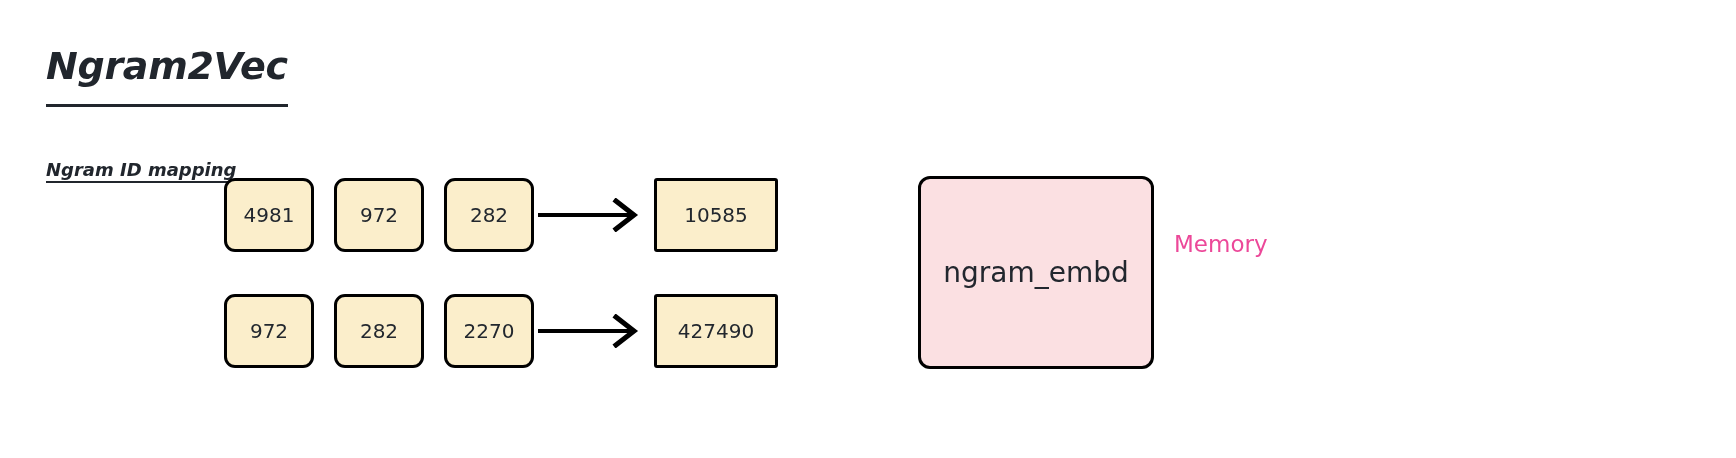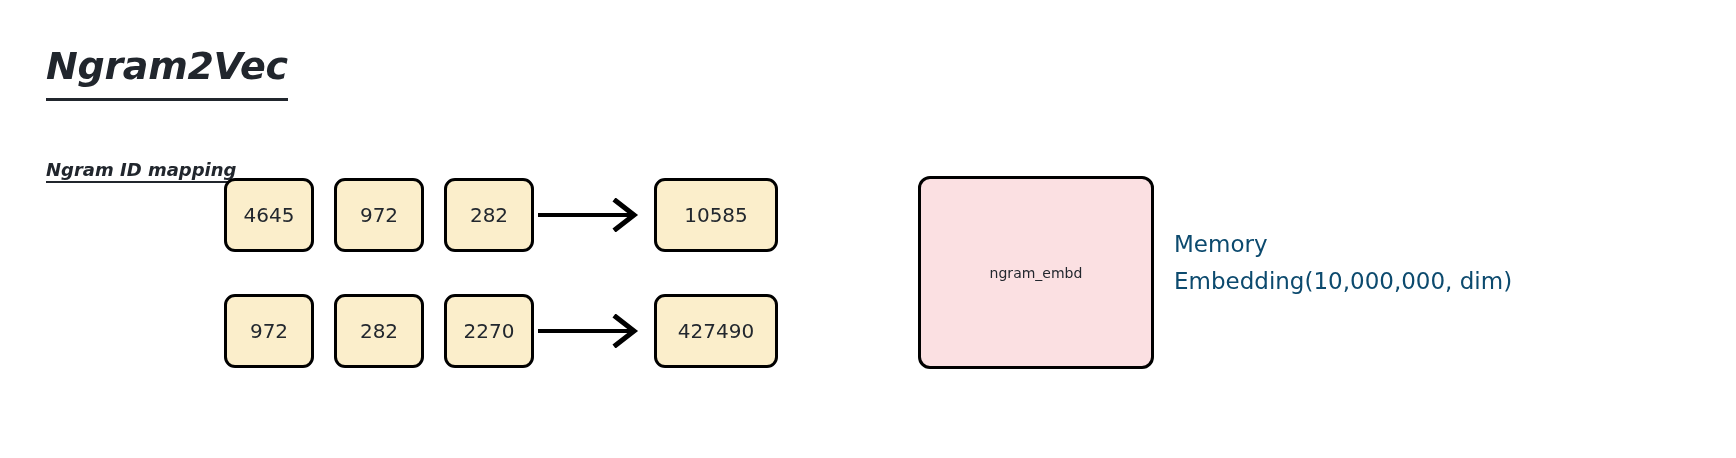--- a/index.html
+++ b/index.html
@@ -30,21 +30,21 @@
   }
   .main-title {
     font-size: 38px;
     font-weight: bold;
     font-style: italic;
     line-height: 1.1;
     letter-spacing: -0.3px;
     color: #21262d;
     display: inline-block;
     border-bottom: 3px solid #21262d;
-    padding-bottom: 10px;
+    padding-bottom: 16px;
     white-space: nowrap;
   }
   .sub-title-wrap {
     position: absolute;
     left: 46px;
     top: 112px;
   }
   .sub-title {
     font-size: 18px;
     font-weight: bold;
@@ -79,21 +79,21 @@
     color: #22272e;
     box-sizing: border-box;
     margin-right: 20px;
   }
   .id-box.last-input { margin-right: 0; }
 
   .out-box {
     width: 124px;
     height: 74px;
     border: 3px solid #000000;
-    border-radius: 11px;
+    border-radius: 3px;
     background: #fbeecb;
     display: flex;
     align-items: center;
     justify-content: center;
     font-size: 20px;
     color: #22272e;
     box-sizing: border-box;
   }
 
   .arrow {
@@ -114,50 +114,50 @@
     height: 193px;
     border: 3px solid #000000;
     border-radius: 12px;
     background: #fbe0e2;
     display: flex;
     align-items: center;
     justify-content: center;
     box-sizing: border-box;
   }
   .mem-box-label {
-    font-size: 14px;
+    font-size: 28px;
     color: #22272e;
   }
 
   .mem-desc {
     position: absolute;
     left: 1174px;
     top: 226px;
     font-size: 23px;
     line-height: 37px;
-    color: #0c4a6e;
+    color: #ec4899;
     white-space: nowrap;
   }
   .mem-desc div { white-space: nowrap; }
 </style>
 </head>
 <body>
 
 <div id="canvas">
 
   <div class="title-block">
     <span class="main-title">Ngram2Vec</span>
   </div>
 
   <div class="sub-title-wrap">
     <span class="sub-title">Ngram ID mapping</span>
   </div>
 
   <div class="flow-row row-1">
-    <div class="id-box">4645</div>
+    <div class="id-box">4981</div>
     <div class="id-box">972</div>
     <div class="id-box last-input">282</div>
     <div class="arrow">
       <svg width="116" height="34" viewBox="0 0 116 34">
         <line x1="2" y1="17" x2="96" y2="17" stroke="#000000" stroke-width="4"></line>
         <polyline points="80,3 98,17 80,31" fill="none" stroke="#000000" stroke-width="5" stroke-linecap="square" stroke-linejoin="miter"></polyline>
       </svg>
     </div>
     <div class="out-box">10585</div>
   </div>
@@ -174,16 +174,15 @@
     </div>
     <div class="out-box">427490</div>
   </div>
 
   <div class="mem-box">
     <span class="mem-box-label">ngram_embd</span>
   </div>
 
   <div class="mem-desc">
     <div>Memory</div>
-    <div>Embedding(10,000,000, dim)</div>
   </div>
 
 </div>
 
 </body></html>

